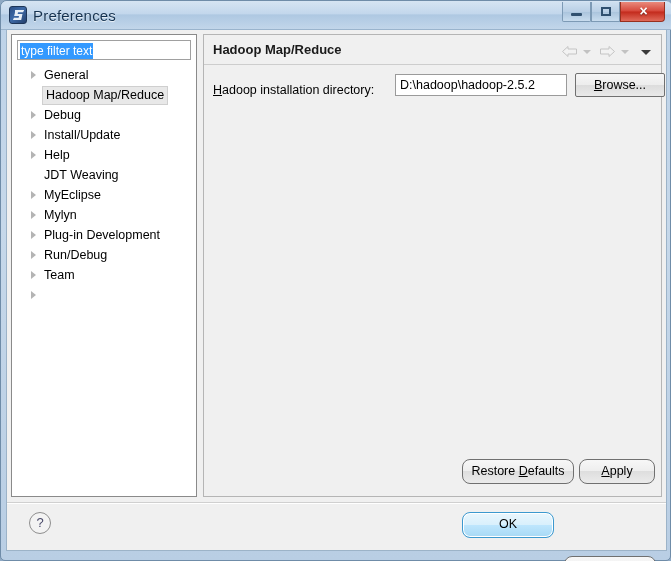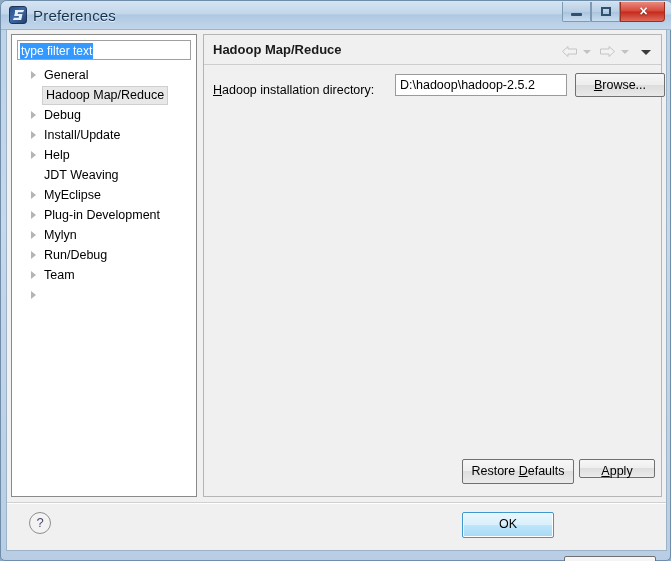--- a/index.html
+++ b/index.html
@@ -308,34 +308,34 @@
     line-height: 22px;
     cursor: default;
   }
 
   
   .btn {
     position: absolute;
     box-sizing: border-box;
     background: linear-gradient(to bottom, #f7f7f7 0%, #eeeeee 48%, #dedede 50%, #ebebeb 100%);
     border: 1px solid #707070;
-    border-radius: 2px;
+    border-radius: 8px;
     font-size: 12.5px;
     color: #000000;
     text-align: center;
     cursor: default;
   }
   #restore-defaults {
     left: 258px; top: 424px;
     width: 112px; height: 25px;
     line-height: 23px;
   }
   #apply-btn {
     left: 375px; top: 424px;
-    width: 76px; height: 19px;
+    width: 76px; height: 25px;
     line-height: 23px;
   }
 
   
   #footer-sep {
     position: absolute;
     left: 0; top: 472px;
     width: 659px;
     height: 1px;
     background: #d0d0d0;
@@ -427,26 +427,26 @@
           <span class="tree-label">JDT Weaving</span>
         </div>
 
         <div class="tree-item">
           <span class="tree-arrow"></span>
           <span class="tree-label">MyEclipse</span>
         </div>
 
         <div class="tree-item">
           <span class="tree-arrow"></span>
+          <span class="tree-label">Mylyn</span>
+        </div>
+
+        <div class="tree-item">
+          <span class="tree-arrow"></span>
           <span class="tree-label">Plug-in Development</span>
-        </div>
-
-        <div class="tree-item">
-          <span class="tree-arrow"></span>
-          <span class="tree-label">Mylyn</span>
         </div>
 
         <div class="tree-item">
           <span class="tree-arrow"></span>
           <span class="tree-label">Run/Debug</span>
         </div>
 
         <div class="tree-item">
           <span class="tree-arrow"></span>
           <span class="tree-label">Team</span>

